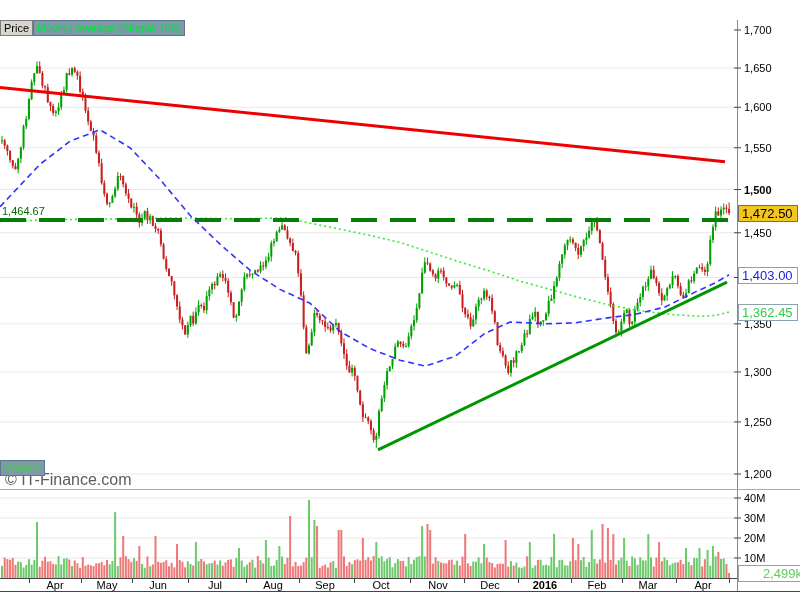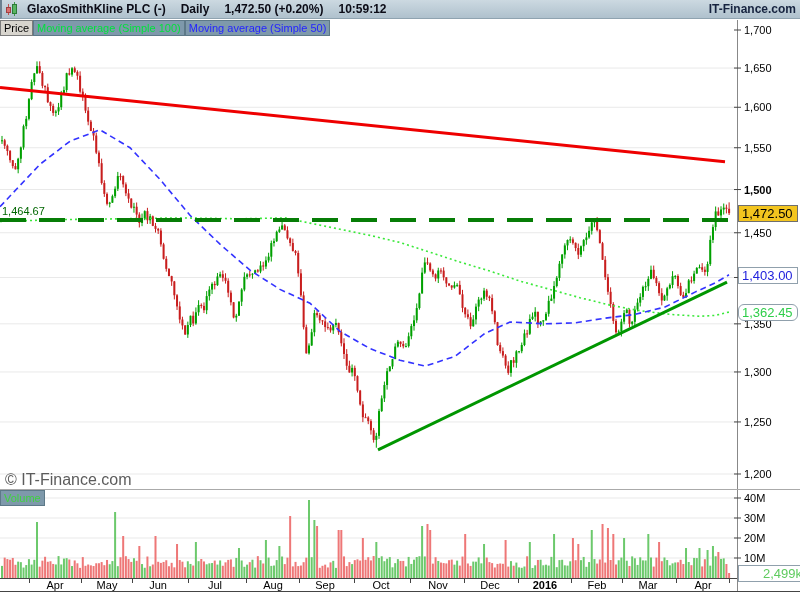--- a/index.html
+++ b/index.html
@@ -14,29 +14,29 @@
   .header .hicon{display:inline-flex;margin:0 8px 0 3px;}
   .header .seg{margin-right:15px;white-space:nowrap;}
   .header .brand{margin-left:auto;margin-right:4px;color:#16233f;}
   
   .tabs{position:absolute;left:0;top:20px;display:flex;height:32px;z-index:5;}
   .tab{display:inline-flex;align-items:center;height:14px;padding:0 3px;
        font-size:11px;border:1px solid #5d7988;box-sizing:content-box;white-space:nowrap;}
   .tab-price{background:#d8d5ce;color:#000;border-color:#7c7c7c;}
   .tab-ma200{background:#7e99ab;color:#00e23c;}
   .tab-ma50{background:#7e99ab;color:#2424ff;}
-  .tab-volume{position:absolute;left:0;top:490px;z-index:5;background:#7e99ab;color:#3fd23f;}
+  .tab-volume{position:absolute;left:0;top:460px;z-index:5;background:#7e99ab;color:#3fd23f;}
   .watermark{position:absolute;left:5px;top:471px;font-size:16px;color:#5c5c5c;z-index:4;}
   
   .badge{position:absolute;left:738px;min-width:52px;height:13px;line-height:13px;
          font-size:13px;padding:1px 3px;background:#fff;border:1px solid #90a0ac;
          color:#000;z-index:6;white-space:nowrap;}
   .badge-last{background:#f3c51f;border-color:#6e6e6e;color:#000;}
   .badge-ma50{color:#2222dd;}
-  .badge-ma200{color:#2fce4a;border-radius:6px;}
+  .badge-ma200{color:#2fce4a;}
   .badge-volume{color:#5ecb5e;padding-left:24px;}
   svg text{font-family:"Liberation Sans",sans-serif;}
 </style>
 </head>
 <body>
 
 <div class="screen">
 
   <svg id="chart" width="800" height="600" style="position:absolute;left:0;top:0;">
       <defs>
@@ -947,40 +947,24 @@
         <text x="381" y="589" font-size="11" fill="#000" text-anchor="middle" font-weight="normal">Oct</text>
         <text x="438" y="589" font-size="11" fill="#000" text-anchor="middle" font-weight="normal">Nov</text>
         <text x="490" y="589" font-size="11" fill="#000" text-anchor="middle" font-weight="normal">Dec</text>
         <text x="545" y="589" font-size="11" fill="#000" text-anchor="middle" font-weight="bold">2016</text>
         <text x="597" y="589" font-size="11" fill="#000" text-anchor="middle" font-weight="normal">Feb</text>
         <text x="648" y="589" font-size="11" fill="#000" text-anchor="middle" font-weight="normal">Mar</text>
         <text x="703" y="589" font-size="11" fill="#000" text-anchor="middle" font-weight="normal">Apr</text>
       </g>
     </svg>
 
-  <div class="header" style="z-index:7;">
-    <span class="hicon">
-      <svg width="14" height="16">
-        <line x1="3.5" y1="3" x2="3.5" y2="14" stroke="#c05050" stroke-width="1"></line>
-        <rect x="1.5" y="6.5" width="4" height="5" fill="#dc7070" stroke="#a04040"></rect>
-        <line x1="9.5" y1="1" x2="9.5" y2="15" stroke="#3f9a4a" stroke-width="1"></line>
-        <rect x="7.5" y="3.5" width="4" height="9" fill="#57b561" stroke="#2c7a38"></rect>
-      </svg>
-    </span>
-    <span class="seg">GlaxoSmithKline PLC (-)</span>
-    <span class="seg">Daily</span>
-    <span class="seg">1,472.50 (+0.20%)</span>
-    <span class="seg">10:59:12</span>
-    <span class="brand">IT-Finance.com</span>
-  </div>
 
   <div class="tabs">
     <span class="tab tab-price">Price</span>
     <span class="tab tab-ma200">Moving average (Simple 100)</span>
-    <span class="tab tab-ma50">Moving average (Simple 50)</span>
   </div>
 
   <span class="tab tab-volume">Volume</span>
 
   <div class="watermark">© IT-Finance.com</div>
 
   <div class="badge badge-last" id="badge-last" style="top: 205px;">1,472.50</div>
   <div class="badge badge-ma50" id="badge-ma50" style="top: 267px;">1,403.00</div>
   <div class="badge badge-ma200" id="badge-ma200" style="top: 304px;">1,362.45</div>
   <div class="badge badge-volume" id="badge-volume" style="top: 565px;">2,499k</div>

